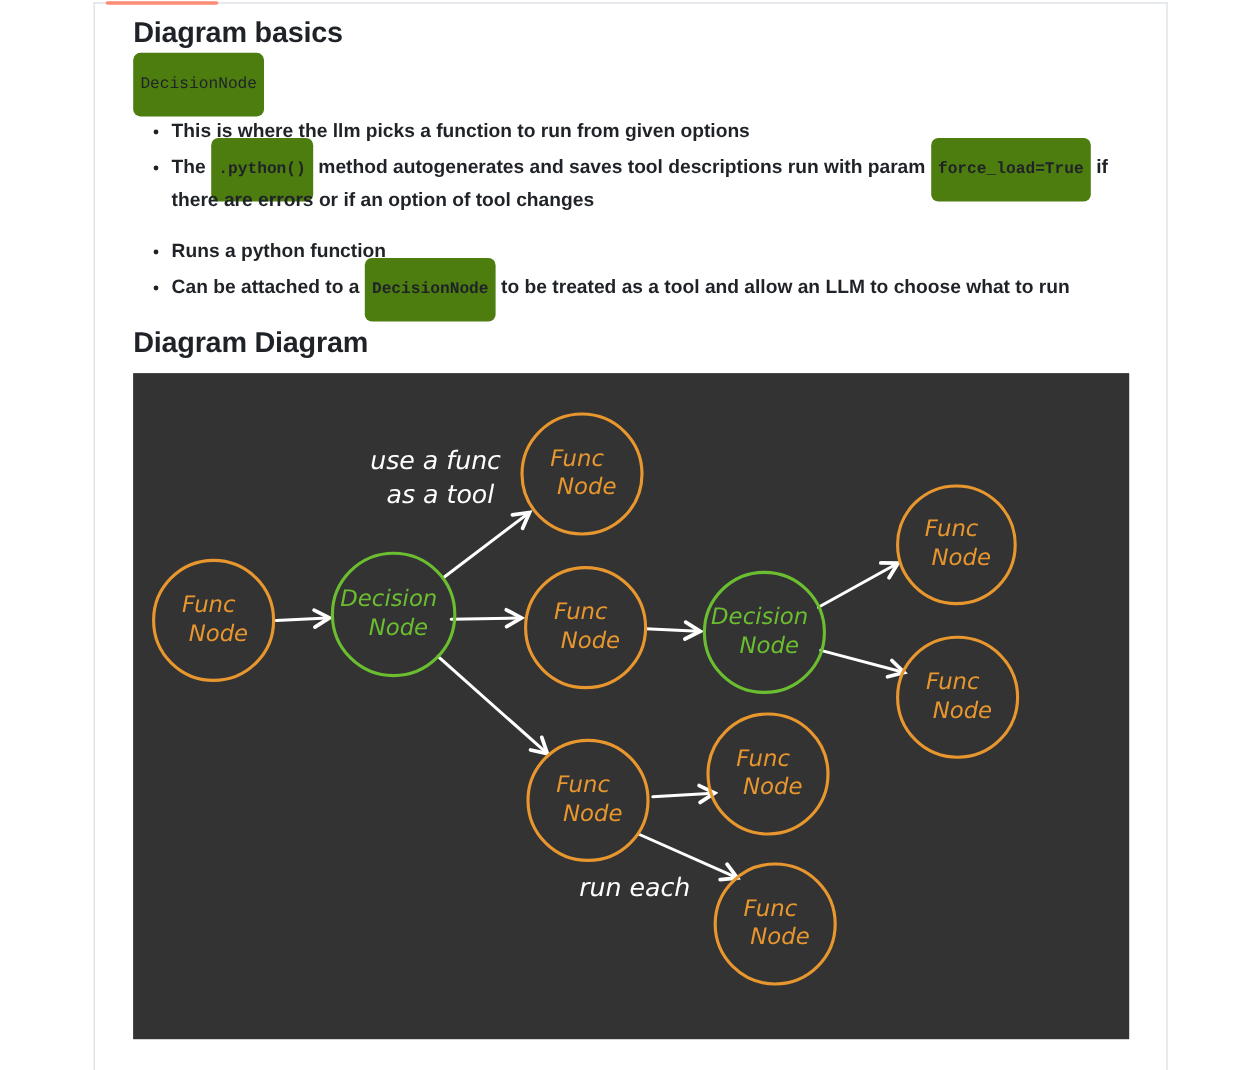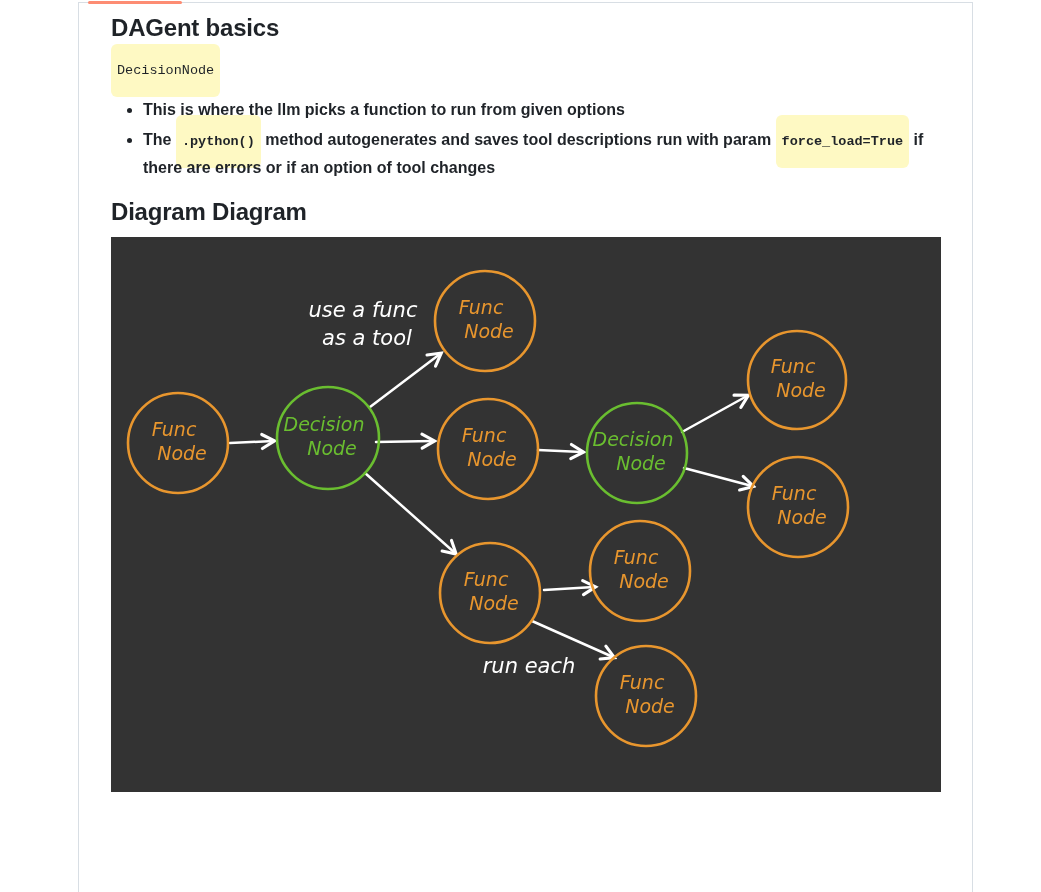--- a/index.html
+++ b/index.html
@@ -34,21 +34,21 @@
     line-height: 30px;
     letter-spacing: -0.2px;
     color: #1f2328;
     margin: 0 0 16px 0;
   }
   h2.md-h2-diagram { margin: 0 0 10px 0; }
   .badge-line { margin: 0 0 16px 0; line-height: 20px; }
   code.inline-code {
     font-family: "Liberation Mono", "DejaVu Sans Mono", monospace;
     font-size: 13.5px;
-    background: #fef9c3;
+    background: #4d7c0f;
     color: #1f2328;
     padding: 19px 6px;
     border-radius: 6px;
     white-space: nowrap;
   }
   ul.md-list {
     margin: 0 0 16px 0;
     padding-left: 32px;
     font-size: 16px;
     line-height: 26px;
@@ -69,32 +69,36 @@
   }
 </style>
 </head>
 <body>
 
 <div class="page">
   <div class="readme-container">
     <div class="progress-bar" style="background: rgb(253, 140, 115);"></div>
     <div class="content">
 
-      <h2 class="md-h2">DAGent basics</h2>
+      <h2 class="md-h2">Diagram basics</h2>
 
       <p class="badge-line">
         <code class="inline-code">DecisionNode</code>
       </p>
 
       <ul class="md-list" id="list1">
           <li>This is where the llm picks a function to run from given options</li>
           <li>The <code class="inline-code">.python()</code> method autogenerates and saves tool descriptions run with param <code class="inline-code">force_load=True</code> if there are errors or if an option of tool changes</li>
         </ul>
 
 
+      <ul class="md-list" id="list2">
+          <li>Runs a python function</li>
+          <li>Can be attached to a <code class="inline-code">DecisionNode</code> to be treated as a tool and allow an LLM to choose what to run</li>
+        </ul>
 
       <h2 class="md-h2 md-h2-diagram">Diagram Diagram</h2>
 
       <div class="diagram-wrap">
         <svg id="diagram-svg" width="830" height="555" viewBox="0 0 830 555">
             <rect x="0" y="0" width="830" height="555" fill="#333333"></rect>
             <defs>
               <marker id="arrowhead" viewBox="0 0 12 12" refX="9" refY="6" markerWidth="7.5" markerHeight="7.5" orient="auto">
                 <path d="M2 1.5 L10 6 L2 10.5" fill="none" stroke="#ffffff" stroke-width="2" stroke-linecap="round"></path>
               </marker>

